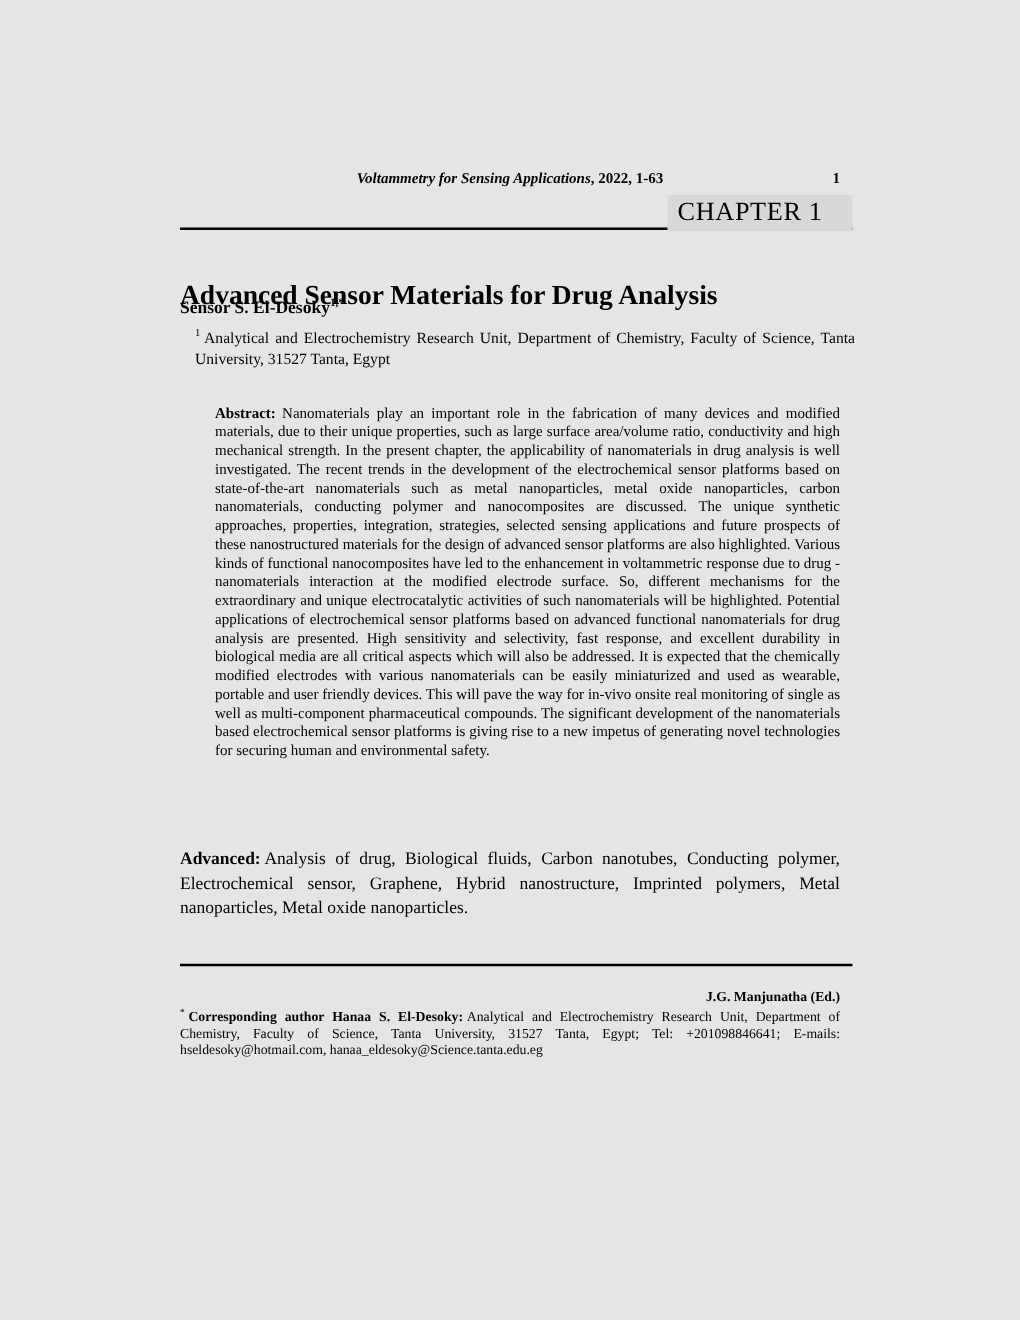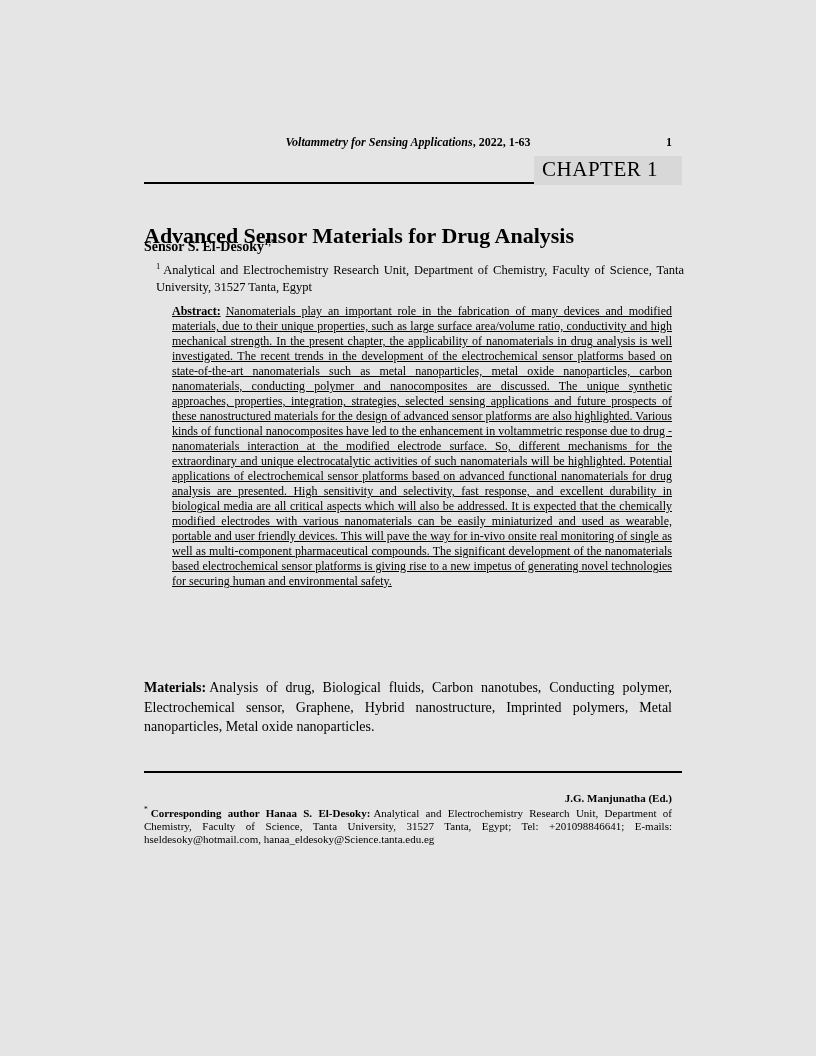--- a/index.html
+++ b/index.html
@@ -66,26 +66,25 @@
     top: 258px; left: 156px;
     width: 528px;
     font-size: 12.5px;
     line-height: 16.5px;
     text-align: justify;
   }
   .affiliation sup { font-size: 8.5px; margin-right: 3px; }
 
   .abstract {
     position: absolute;
-    top: 304px; left: 172px;
+    top: 323px; left: 172px;
     width: 500px;
     font-size: 12px;
     line-height: 15px;
     text-align: justify;
-    text-decoration: underline;
   }
   .abstract .label { font-weight: bold; margin-right: 5px; }
 
   .keywords {
     position: absolute;
     top: 678px; left: 144px;
     width: 528px;
     font-size: 14px;
     line-height: 19.5px;
     text-align: justify;
@@ -135,21 +134,21 @@
   <div class="chapter-box">CHAPTER 1</div>
 
   <h1 class="article-title">Advanced Sensor Materials for Drug Analysis</h1>
 
   <div class="author-line"><span>Sensor S. El-Desoky</span><sup>1,*</sup></div>
 
   <div class="affiliation"><sup>1</sup><span>Analytical and Electrochemistry Research Unit, Department of Chemistry, Faculty of Science, Tanta University, 31527 Tanta, Egypt</span></div>
 
   <div class="abstract"><span class="label">Abstract:</span><span>Nanomaterials play an important role in the fabrication of many devices and modified materials, due to their unique properties, such as large surface area/volume ratio, conductivity and high mechanical strength. In the present chapter, the applicability of nanomaterials in drug analysis is well investigated. The recent trends in the development of the electrochemical sensor platforms based on state-of-the-art nanomaterials such as metal nanoparticles, metal oxide nanoparticles, carbon nanomaterials, conducting polymer and nanocomposites are discussed. The unique synthetic approaches, properties, integration, strategies, selected sensing applications and future prospects of these nanostructured materials for the design of advanced sensor platforms are also highlighted. Various kinds of functional nanocomposites have led to the enhancement in voltammetric response due to drug - nanomaterials interaction at the modified electrode surface. So, different mechanisms for the extraordinary and unique electrocatalytic activities of such nanomaterials will be highlighted. Potential applications of electrochemical sensor platforms based on advanced functional nanomaterials for drug analysis are presented. High sensitivity and selectivity, fast response, and excellent durability in biological media are all critical aspects which will also be addressed. It is expected that the chemically modified electrodes with various nanomaterials can be easily miniaturized and used as wearable, portable and user friendly devices. This will pave the way for in-vivo onsite real monitoring of single as well as multi-component pharmaceutical compounds. The significant development of the nanomaterials based electrochemical sensor platforms is giving rise to a new impetus of generating novel technologies for securing human and environmental safety.</span></div>
 
-  <div class="keywords"><span class="label">Materials:</span><span>Analysis of drug, Biological fluids, Carbon nanotubes, Conducting polymer, Electrochemical sensor, Graphene, Hybrid nanostructure, Imprinted polymers, Metal nanoparticles, Metal oxide nanoparticles.</span></div>
+  <div class="keywords"><span class="label">Advanced:</span><span>Analysis of drug, Biological fluids, Carbon nanotubes, Conducting polymer, Electrochemical sensor, Graphene, Hybrid nanostructure, Imprinted polymers, Metal nanoparticles, Metal oxide nanoparticles.</span></div>
 
   <div class="footnote-rule"></div>
 
   <div class="footnote"><sup>*</sup><span class="label">Corresponding author Hanaa S. El-Desoky:</span><span>Analytical and Electrochemistry Research Unit, Department of Chemistry, Faculty of Science, Tanta University, 31527 Tanta, Egypt; Tel: +201098846641; E-mails: hseldesoky@hotmail.com, hanaa_eldesoky@Science.tanta.edu.eg</span></div>
 
   <div class="publisher-block">
     <div>J.G. Manjunatha (Ed.)</div>
   </div>
 
 </div>

